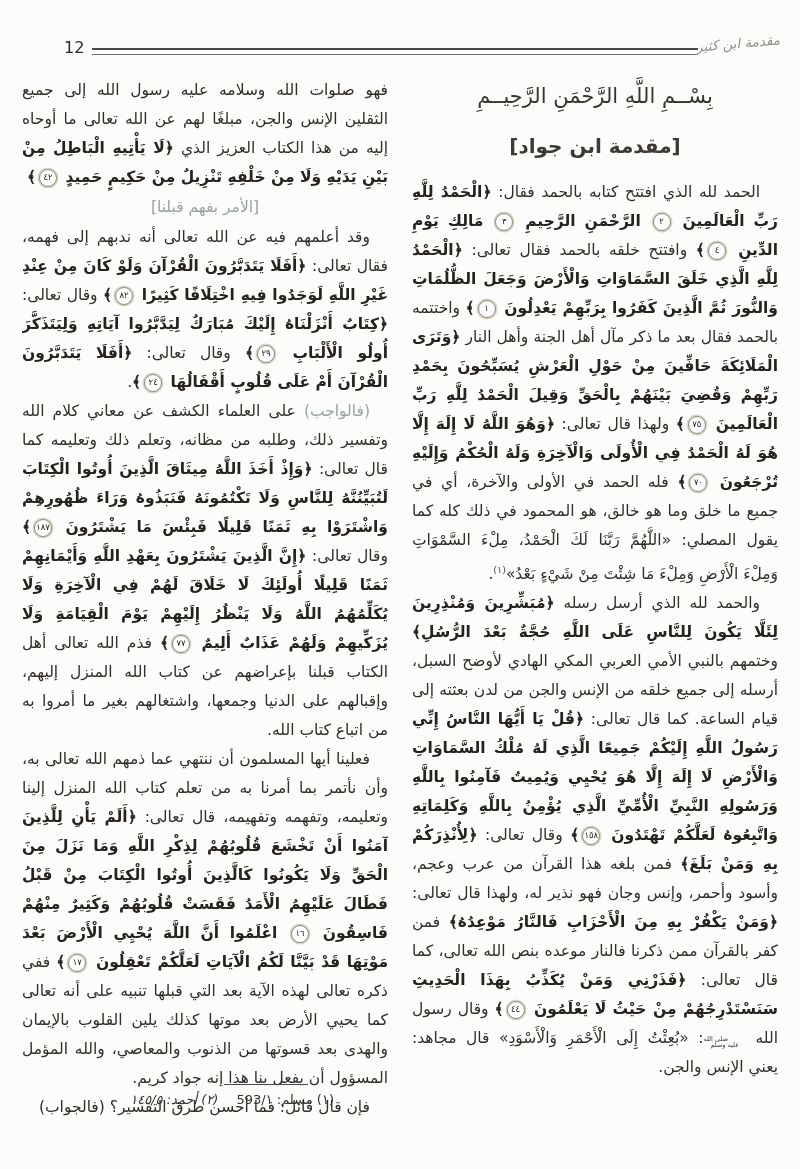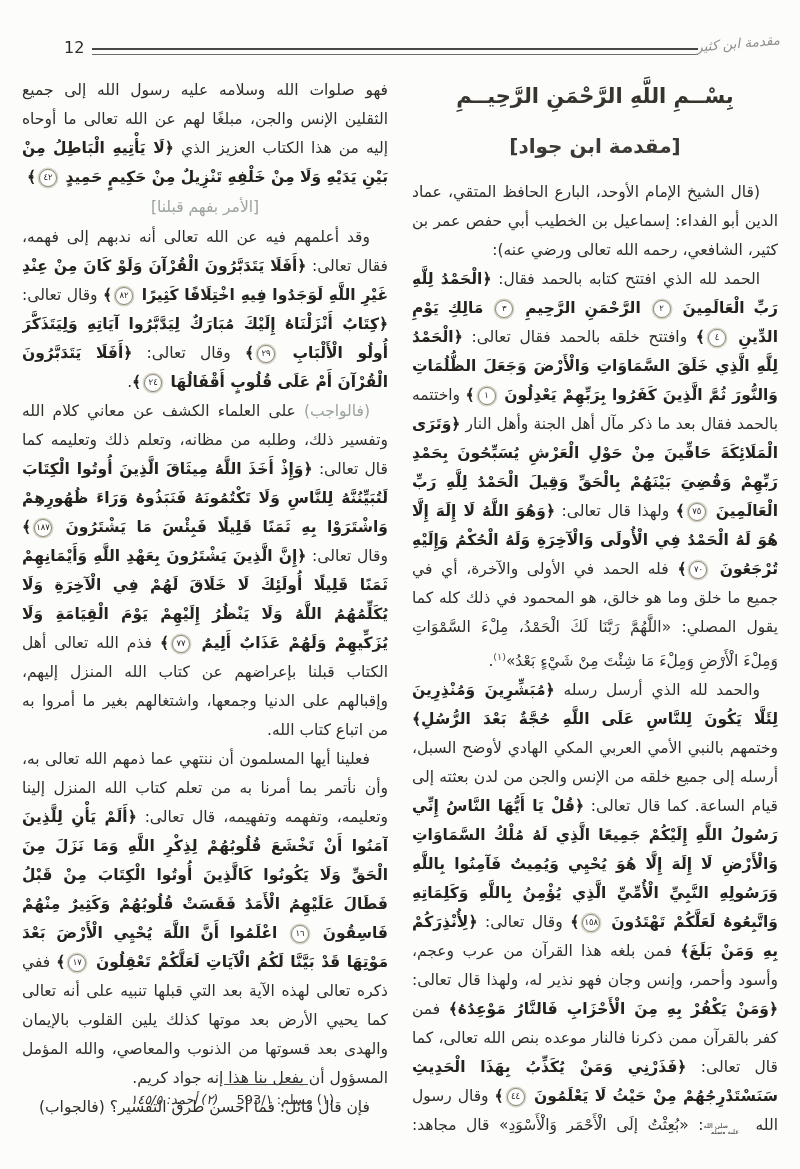--- a/index.html
+++ b/index.html
@@ -13,21 +13,21 @@
          border-top:2px solid #474747;border-bottom:1px solid #6a6a6a;}
   .running{position:absolute;right:20px;top:-1px;font-size:13.5px;color:#90908a;
            font-style:italic;transform:rotate(-5deg);}
 
   
   .columns{position:absolute;top:76px;left:22px;right:22px;height:1058px;
            display:flex;gap:24px;direction:rtl;}
   .col{flex:1 1 0;overflow:hidden;font-size:15.5px;line-height:29px;text-align:justify;}
   .block{margin:0;}
   .indent{text-indent:18px;}
-  .basmala{text-align:center;text-indent:0;font-weight:bold;font-size:21px;line-height:36px;
+  .basmala{text-align:center;text-indent:0;font-weight:normal;font-size:21px;line-height:36px;
            margin:2px 0 16px;color:#37342e;}
   .title{text-align:center;text-indent:0;font-weight:bold;font-size:20px;line-height:32px;
          margin:8px 0 16px;color:#3d3a35;letter-spacing:.5px;}
   .heading{text-align:center;text-indent:0;color:#9ba49c;margin:1px 0;}
   .lead-word{color:#9ba49c;}
   .quran{font-weight:bold;color:#26231f;}
   .ayah-num{display:inline-block;width:16px;height:16px;line-height:15px;
             border:1px solid #8a8878;border-radius:50%;box-shadow:0 0 0 1.5px #d8d5c8;
             font-size:8.5px;font-weight:normal;text-align:center;vertical-align:2px;
             margin:0 3px;background:#fff;text-indent:0;}
@@ -56,21 +56,20 @@
   <div class="header">
     <span class="pagenum">12</span>
     <div class="hrule"></div>
     <span class="running">مقدمة ابن كثير</span>
   </div>
 
   <div class="columns">
     <div class="col">
         <div class="block basmala">بِسْــمِ اللَّهِ الرَّحْمَنِ الرَّحِيــمِ</div>
         <div class="block title">[مقدمة ابن جواد]</div>
-        <div class="block para indent">(قال الشيخ الإمام الأوحد، البارع الحافظ المتقي، عماد الدين أبو الفداء: إسماعيل بن الخطيب أبي حفص عمر بن كثير، الشافعي، رحمه الله تعالى ورضي عنه):</div>
         <div class="block para indent">الحمد لله الذي افتتح كتابه بالحمد فقال: <span class="quran">﴿الْحَمْدُ لِلَّهِ رَبِّ الْعَالَمِينَ <span class="ayah-num">٢</span> الرَّحْمَنِ الرَّحِيمِ <span class="ayah-num">٣</span> مَالِكِ يَوْمِ الدِّينِ <span class="ayah-num">٤</span>﴾</span> وافتتح خلقه بالحمد فقال تعالى: <span class="quran">﴿الْحَمْدُ لِلَّهِ الَّذِي خَلَقَ السَّمَاوَاتِ وَالْأَرْضَ وَجَعَلَ الظُّلُمَاتِ وَالنُّورَ ثُمَّ الَّذِينَ كَفَرُوا بِرَبِّهِمْ يَعْدِلُونَ <span class="ayah-num">١</span>﴾</span> واختتمه بالحمد فقال بعد ما ذكر مآل أهل الجنة وأهل النار <span class="quran">﴿وَتَرَى الْمَلَائِكَةَ حَافِّينَ مِنْ حَوْلِ الْعَرْشِ يُسَبِّحُونَ بِحَمْدِ رَبِّهِمْ وَقُضِيَ بَيْنَهُمْ بِالْحَقِّ وَقِيلَ الْحَمْدُ لِلَّهِ رَبِّ الْعَالَمِينَ <span class="ayah-num">٧٥</span>﴾</span> ولهذا قال تعالى: <span class="quran">﴿وَهُوَ اللَّهُ لَا إِلَهَ إِلَّا هُوَ لَهُ الْحَمْدُ فِي الْأُولَى وَالْآخِرَةِ وَلَهُ الْحُكْمُ وَإِلَيْهِ تُرْجَعُونَ <span class="ayah-num">٧٠</span>﴾</span> فله الحمد في الأولى والآخرة، أي في جميع ما خلق وما هو خالق، هو المحمود في ذلك كله كما يقول المصلي: «اللَّهُمَّ رَبَّنَا لَكَ الْحَمْدُ، مِلْءَ السَّمْوَاتِ وَمِلْءَ الْأَرْضِ وَمِلْءَ مَا شِئْتَ مِنْ شَيْءٍ بَعْدُ»<sup class="fn-ref">(١)</sup>.</div>
         <div class="block para indent">والحمد لله الذي أرسل رسله <span class="quran">﴿مُبَشِّرِينَ وَمُنْذِرِينَ لِئَلَّا يَكُونَ لِلنَّاسِ عَلَى اللَّهِ حُجَّةٌ بَعْدَ الرُّسُلِ﴾</span> وختمهم بالنبي الأمي العربي المكي الهادي لأوضح السبل، أرسله إلى جميع خلقه من الإنس والجن من لدن بعثته إلى قيام الساعة. كما قال تعالى: <span class="quran">﴿قُلْ يَا أَيُّهَا النَّاسُ إِنِّي رَسُولُ اللَّهِ إِلَيْكُمْ جَمِيعًا الَّذِي لَهُ مُلْكُ السَّمَاوَاتِ وَالْأَرْضِ لَا إِلَهَ إِلَّا هُوَ يُحْيِي وَيُمِيتُ فَآمِنُوا بِاللَّهِ وَرَسُولِهِ النَّبِيِّ الْأُمِّيِّ الَّذِي يُؤْمِنُ بِاللَّهِ وَكَلِمَاتِهِ وَاتَّبِعُوهُ لَعَلَّكُمْ تَهْتَدُونَ <span class="ayah-num">١٥٨</span>﴾</span> وقال تعالى: <span class="quran">﴿لِأُنْذِرَكُمْ بِهِ وَمَنْ بَلَغَ﴾</span> فمن بلغه هذا القرآن من عرب وعجم، وأسود وأحمر، وإنس وجان فهو نذير له، ولهذا قال تعالى: <span class="quran">﴿وَمَنْ يَكْفُرْ بِهِ مِنَ الْأَحْزَابِ فَالنَّارُ مَوْعِدُهُ﴾</span> فمن كفر بالقرآن ممن ذكرنا فالنار موعده بنص الله تعالى، كما قال تعالى: <span class="quran">﴿فَذَرْنِي وَمَنْ يُكَذِّبُ بِهَذَا الْحَدِيثِ سَنَسْتَدْرِجُهُمْ مِنْ حَيْثُ لَا يَعْلَمُونَ <span class="ayah-num">٤٤</span>﴾</span> وقال رسول الله <span class="saw">صلى الله<br>عليه وسلم</span>: «بُعِثْتُ إِلَى الْأَحْمَرِ وَالْأَسْوَدِ» قال مجاهد: يعني الإنس والجن.</div>
       </div>
     <div class="col">
         <div class="block para">فهو صلوات الله وسلامه عليه رسول الله إلى جميع الثقلين الإنس والجن، مبلغًا لهم عن الله تعالى ما أوحاه إليه من هذا الكتاب العزيز الذي <span class="quran">﴿لَا يَأْتِيهِ الْبَاطِلُ مِنْ بَيْنِ يَدَيْهِ وَلَا مِنْ خَلْفِهِ تَنْزِيلٌ مِنْ حَكِيمٍ حَمِيدٍ <span class="ayah-num">٤٢</span>﴾</span></div>
         <div class="block heading">[الأمر بفهم قبلنا]</div>
         <div class="block para indent">وقد أعلمهم فيه عن الله تعالى أنه ندبهم إلى فهمه، فقال تعالى: <span class="quran">﴿أَفَلَا يَتَدَبَّرُونَ الْقُرْآنَ وَلَوْ كَانَ مِنْ عِنْدِ غَيْرِ اللَّهِ لَوَجَدُوا فِيهِ اخْتِلَافًا كَثِيرًا <span class="ayah-num">٨٢</span>﴾</span> وقال تعالى: <span class="quran">﴿كِتَابٌ أَنْزَلْنَاهُ إِلَيْكَ مُبَارَكٌ لِيَدَّبَّرُوا آيَاتِهِ وَلِيَتَذَكَّرَ أُولُو الْأَلْبَابِ <span class="ayah-num">٢٩</span>﴾</span> وقال تعالى: <span class="quran">﴿أَفَلَا يَتَدَبَّرُونَ الْقُرْآنَ أَمْ عَلَى قُلُوبٍ أَقْفَالُهَا <span class="ayah-num">٢٤</span>﴾</span>.</div>
         <div class="block para indent"><span class="lead-word">(فالواجب)</span> على العلماء الكشف عن معاني كلام الله وتفسير ذلك، وطلبه من مظانه، وتعلم ذلك وتعليمه كما قال تعالى: <span class="quran">﴿وَإِذْ أَخَذَ اللَّهُ مِيثَاقَ الَّذِينَ أُوتُوا الْكِتَابَ لَتُبَيِّنُنَّهُ لِلنَّاسِ وَلَا تَكْتُمُونَهُ فَنَبَذُوهُ وَرَاءَ ظُهُورِهِمْ وَاشْتَرَوْا بِهِ ثَمَنًا قَلِيلًا فَبِئْسَ مَا يَشْتَرُونَ <span class="ayah-num">١٨٧</span>﴾</span> وقال تعالى: <span class="quran">﴿إِنَّ الَّذِينَ يَشْتَرُونَ بِعَهْدِ اللَّهِ وَأَيْمَانِهِمْ ثَمَنًا قَلِيلًا أُولَئِكَ لَا خَلَاقَ لَهُمْ فِي الْآخِرَةِ وَلَا يُكَلِّمُهُمُ اللَّهُ وَلَا يَنْظُرُ إِلَيْهِمْ يَوْمَ الْقِيَامَةِ وَلَا يُزَكِّيهِمْ وَلَهُمْ عَذَابٌ أَلِيمٌ <span class="ayah-num">٧٧</span>﴾</span> فذم الله تعالى أهل الكتاب قبلنا بإعراضهم عن كتاب الله المنزل إليهم، وإقبالهم على الدنيا وجمعها، واشتغالهم بغير ما أمروا به من اتباع كتاب الله.</div>
         <div class="block para indent">فعلينا أيها المسلمون أن ننتهي عما ذمهم الله تعالى به، وأن نأتمر بما أمرنا به من تعلم كتاب الله المنزل إلينا وتعليمه، وتفهمه وتفهيمه، قال تعالى: <span class="quran">﴿أَلَمْ يَأْنِ لِلَّذِينَ آمَنُوا أَنْ تَخْشَعَ قُلُوبُهُمْ لِذِكْرِ اللَّهِ وَمَا نَزَلَ مِنَ الْحَقِّ وَلَا يَكُونُوا كَالَّذِينَ أُوتُوا الْكِتَابَ مِنْ قَبْلُ فَطَالَ عَلَيْهِمُ الْأَمَدُ فَقَسَتْ قُلُوبُهُمْ وَكَثِيرٌ مِنْهُمْ فَاسِقُونَ <span class="ayah-num">١٦</span> اعْلَمُوا أَنَّ اللَّهَ يُحْيِي الْأَرْضَ بَعْدَ مَوْتِهَا قَدْ بَيَّنَّا لَكُمُ الْآيَاتِ لَعَلَّكُمْ تَعْقِلُونَ <span class="ayah-num">١٧</span>﴾</span> ففي ذكره تعالى لهذه الآية بعد التي قبلها تنبيه على أنه تعالى كما يحيي الأرض بعد موتها كذلك يلين القلوب بالإيمان والهدى بعد قسوتها من الذنوب والمعاصي، والله المؤمل المسؤول أن يفعل بنا هذا إنه جواد كريم.</div>
         <div class="block para indent">فإن قال قائل: فما أحسن طرق التفسير؟ (فالجواب)</div>

